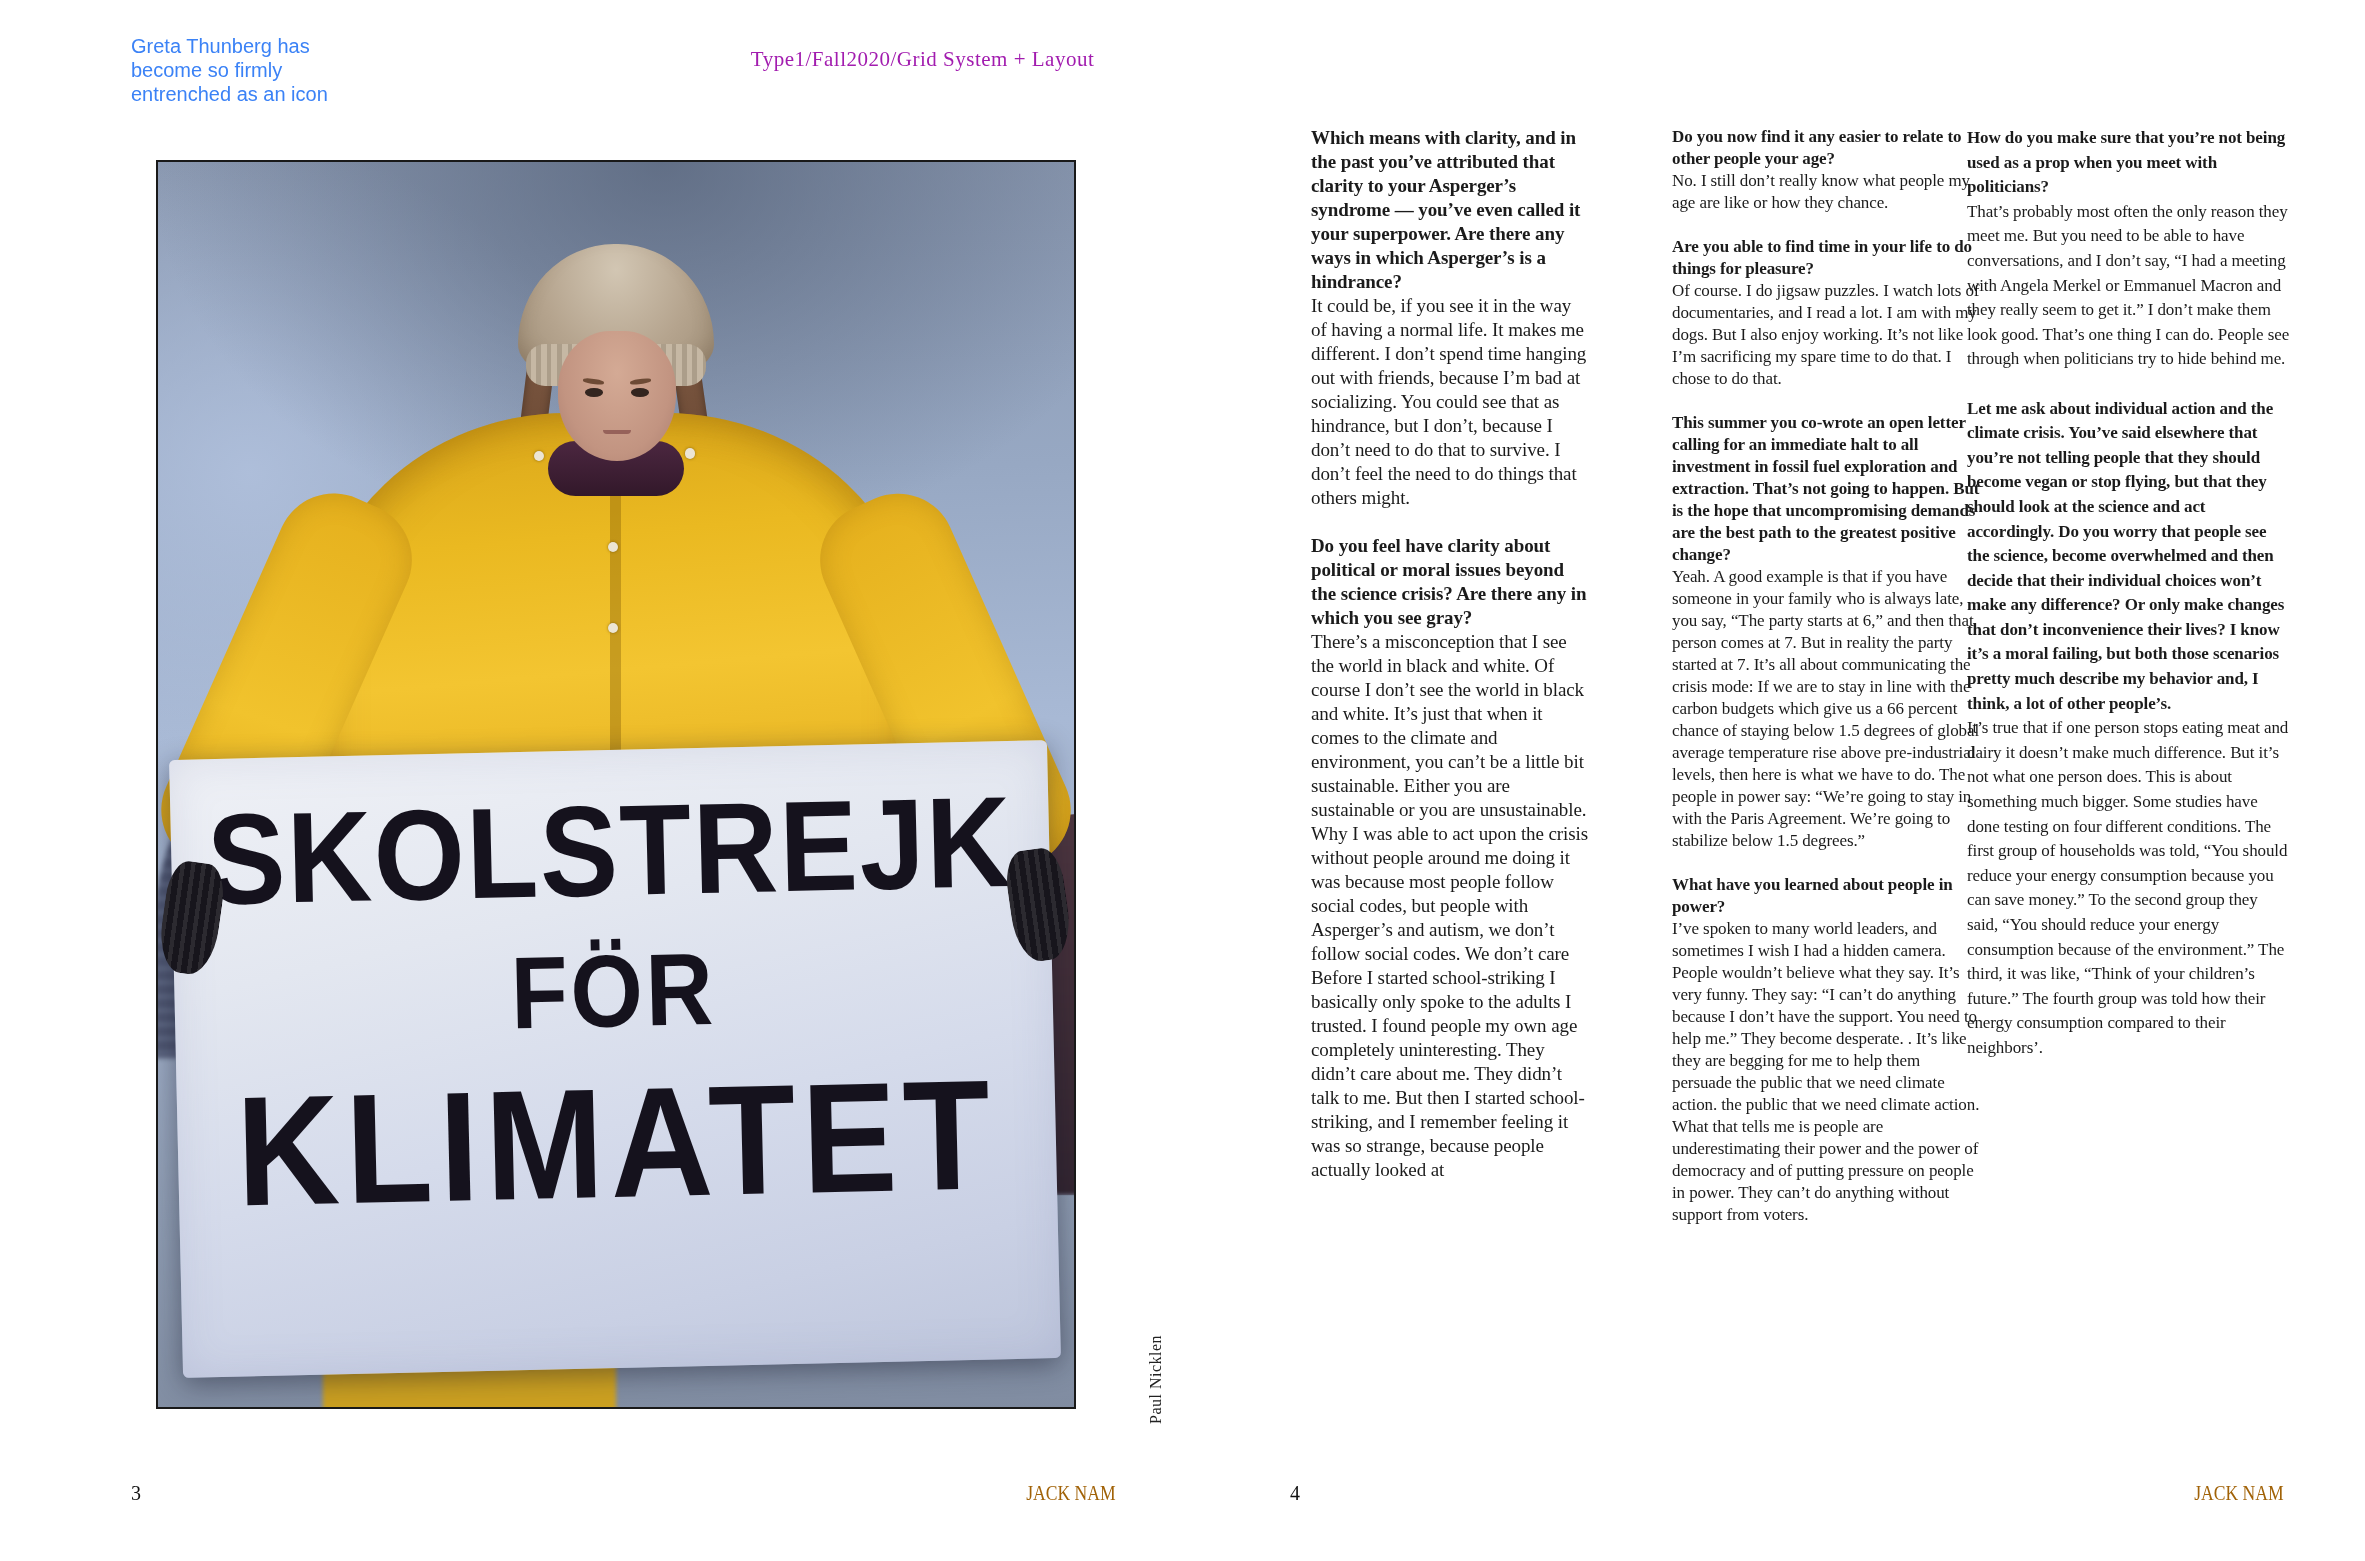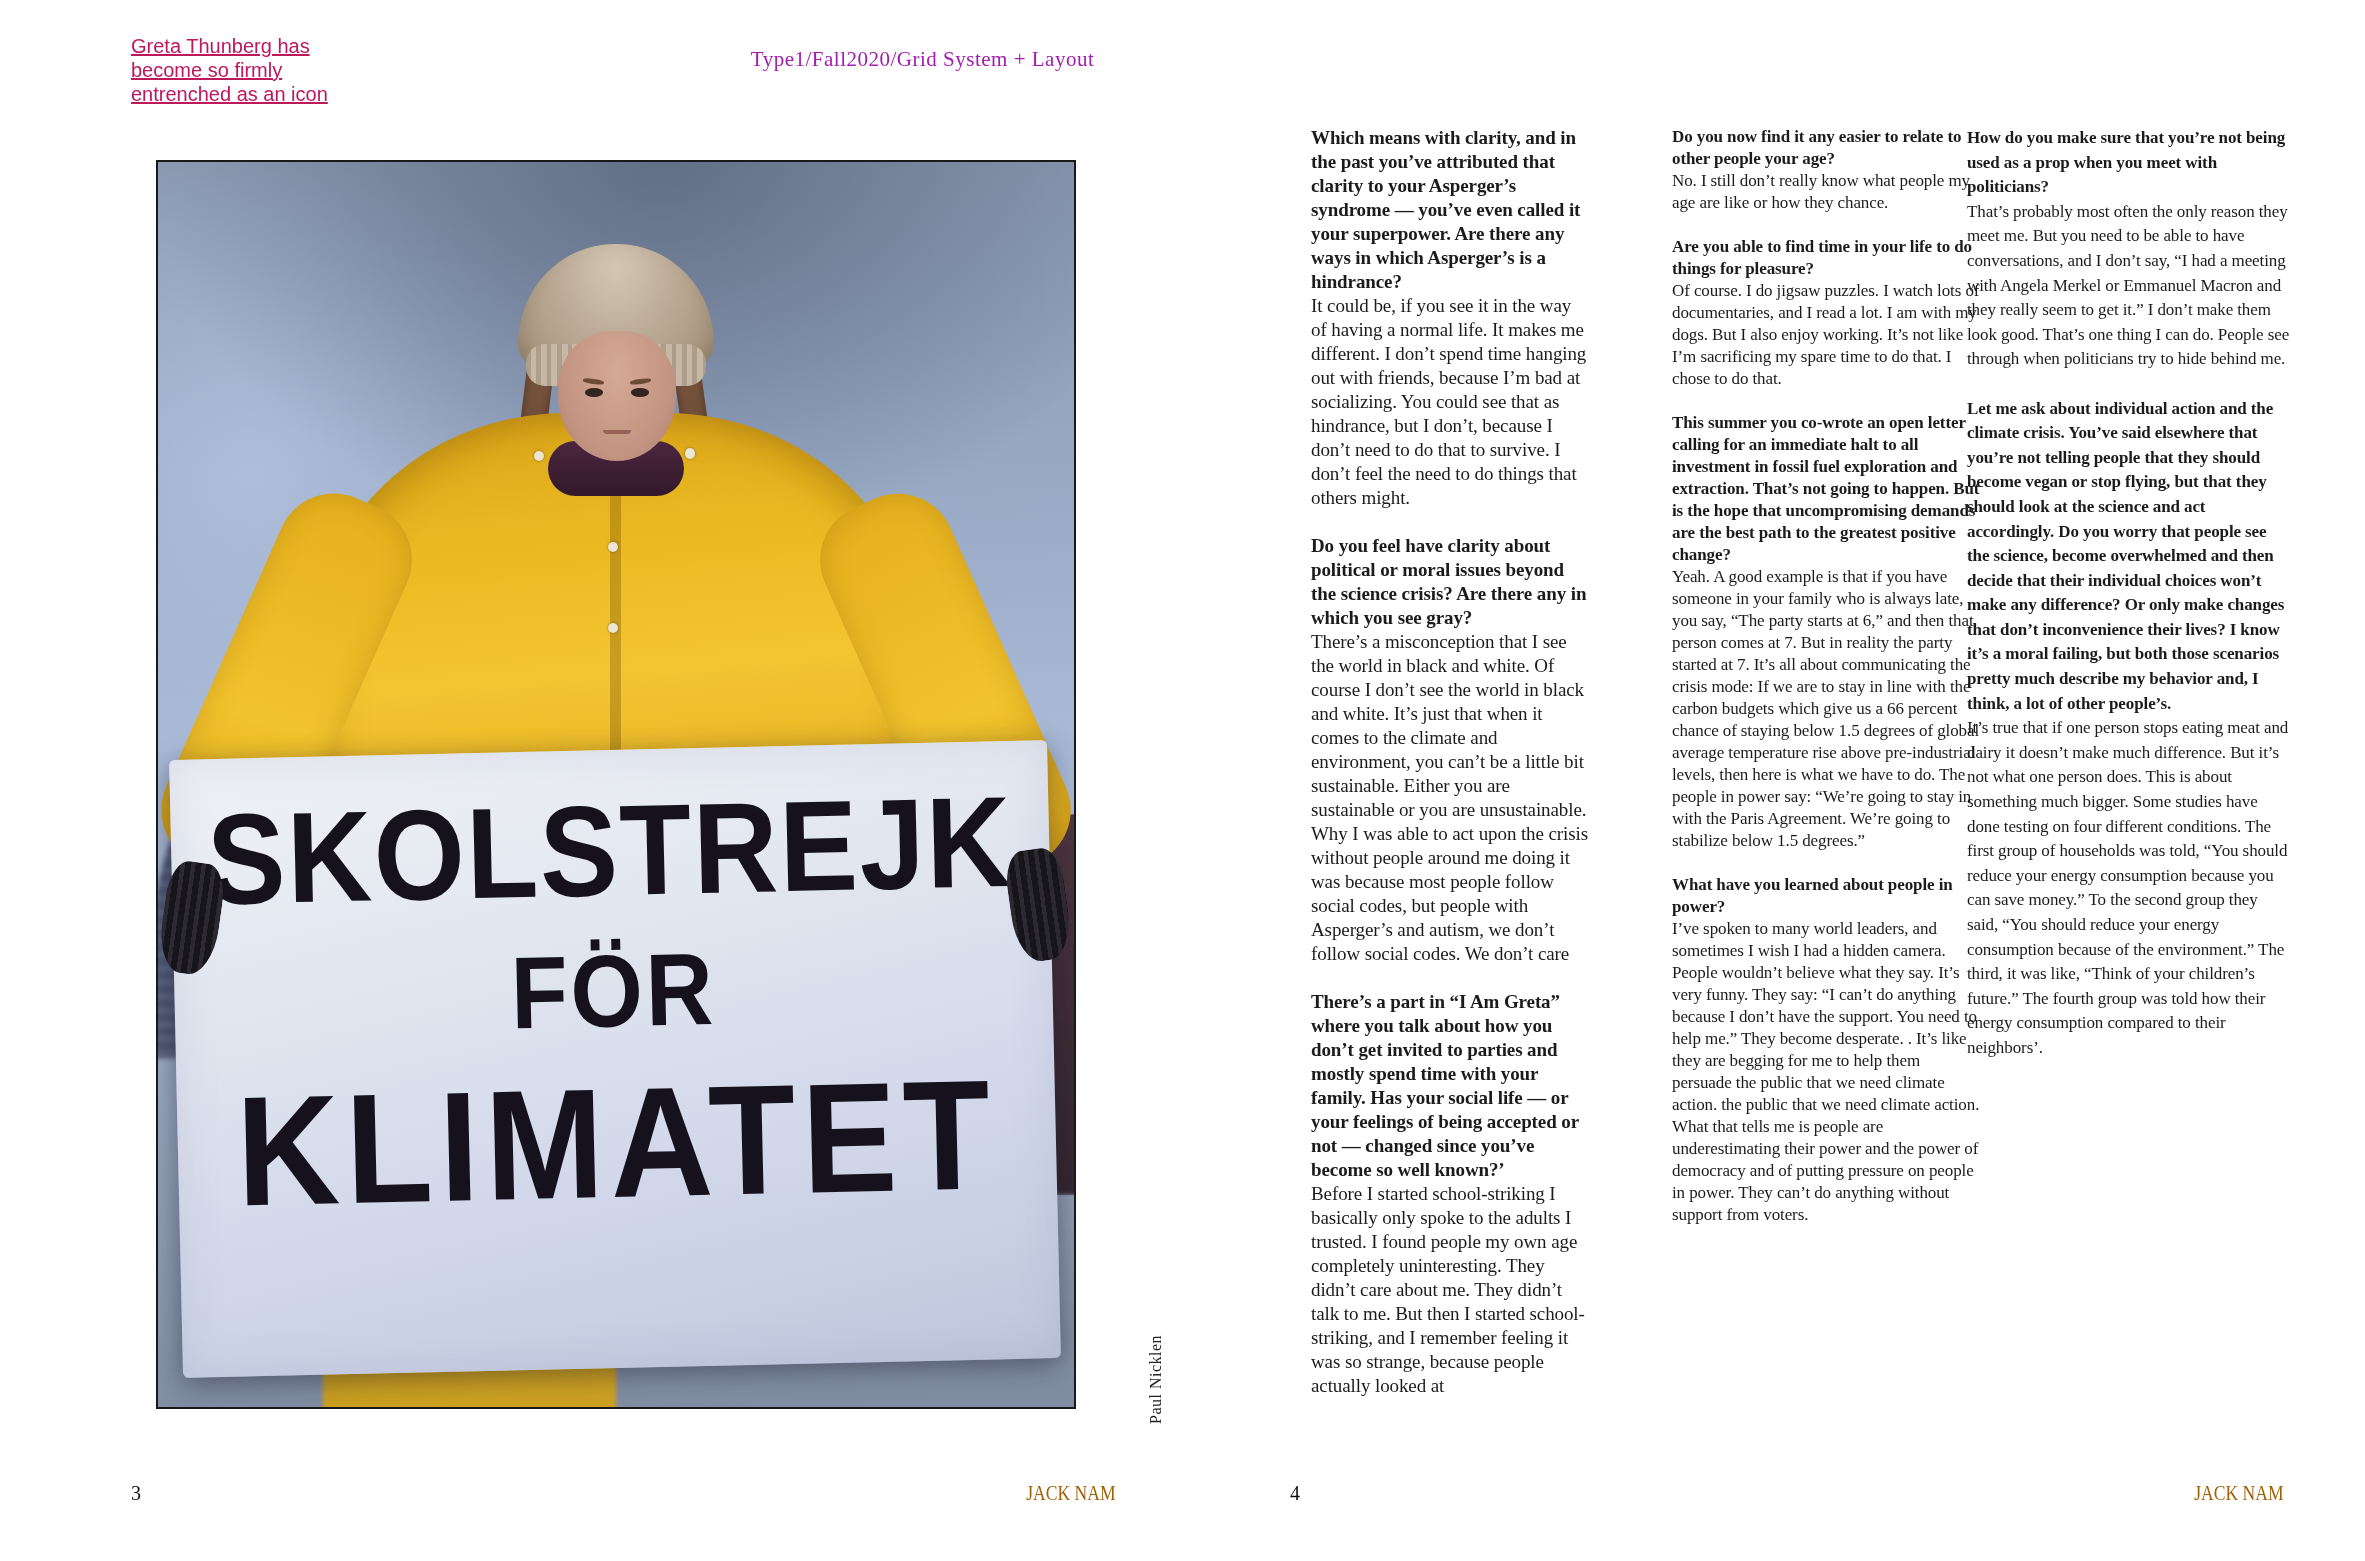--- a/index.html
+++ b/index.html
@@ -2,21 +2,21 @@
 <html style="font-size:7.6px"><head>
 <meta charset="utf-8">
 <style>
   * { margin:0; padding:0; box-sizing:border-box; }
   html,body { width:2413px; height:1561px; background:#ffffff; overflow:hidden;
               font-family:"Liberation Serif", serif; color:#1b1b1b; }
   .spread { position:relative; width:2413px; height:1561px; background:#fff; }
 
   
   .caption { position:absolute; left:131px; top:34px; width:222px;
-             font-family:"Liberation Sans", sans-serif; font-size:20px; line-height:24px; color:#be185d;text-decoration:underline; }
+             font-family:"Liberation Sans", sans-serif; font-size:20px; line-height:24px; color:#3b82f6; }
   .running-head { position:absolute; left:738px; top:47px; width:369px; text-align:center;
                   font-size:21px; letter-spacing:0.5px; color:#a21caf; }
 
   .photo { position:absolute; left:156px; top:160px; width:920px; height:1249px;
            border:2.8px solid #191919; overflow:hidden;
            background:
              radial-gradient(90% 50% at 55% 0%, rgba(84,97,120,.75), rgba(84,97,120,0) 62%),
              radial-gradient(55% 38% at 10% 25%, rgba(178,194,222,.85), rgba(178,194,222,0) 70%),
              linear-gradient(178deg,#8a98b0 0%,#97a8c3 26%,#a8b9d5 46%,#a2b1cb 62%,#8f9db3 82%,#808ca1 100%); }
   .photo * { position:absolute; }
@@ -178,21 +178,20 @@
       <span>JACK NAM</span>
     </div>
   </section>
 
   <section>
     <div class="col col-1">
         <p class="q">Which means with clarity, and in the past you’ve attributed that clarity to your Asperger’s syndrome — you’ve even called it your superpower. Are there any ways in which Asperger’s is a hindrance?</p>
         <p class="a">It could be, if you see it in the way of having a normal life. It makes me different. I don’t spend time hanging out with friends, because I’m bad at socializing. You could see that as hindrance, but I don’t, because I don’t need to do that to survive. I don’t feel the need to do things that others might.</p>
         <p class="q">Do you feel have clarity about political or moral issues beyond the science crisis? Are there any in which you see gray?</p>
         <p class="a">There’s a misconception that I see the world in black and white. Of course I don’t see the world in black and white. It’s just that when it comes to the climate and environment, you can’t be a little bit sustainable. Either you are sustainable or you are unsustainable. Why I was able to act upon the crisis without people around me doing it was because most people follow social codes, but people with Asperger’s and autism, we don’t follow social codes. We don’t care</p>
-        <p class="q">There’s a part in “I Am Greta” where you talk about how you don’t get invited to parties and mostly spend time with your family. Has your social life — or your feelings of being accepted or not — changed since you’ve become so well known?’</p>
         <p class="a">Before I started school-striking I basically only spoke to the adults I trusted. I found people my own age completely uninteresting. They didn’t care about me. They didn’t talk to me. But then I started school-striking, and I remember feeling it was so strange, because people actually looked at</p>
       </div>
     <div class="col col-2">
         <p class="q">Do you now find it any easier to relate to other people your age?</p>
         <p class="a">No. I still don’t really know what people my age are like or how they chance.</p>
         <p class="q">Are you able to find time in your life to do things for pleasure?</p>
         <p class="a">Of course. I do jigsaw puzzles. I watch lots of documentaries, and I read a lot. I am with my dogs. But I also enjoy working. It’s not like I’m sacrificing my spare time to do that. I chose to do that.</p>
         <p class="q">This summer you co-wrote an open letter calling for an immediate halt to all investment in fossil fuel exploration and extraction. That’s not going to happen. But is the hope that uncompromising demands are the best path to the greatest positive change?</p>
         <p class="a">Yeah. A good example is that if you have someone in your family who is always late, you say, “The party starts at 6,” and then that person comes at 7. But in reality the party started at 7. It’s all about communicating the crisis mode: If we are to stay in line with the carbon budgets which give us a 66 percent chance of staying below 1.5 degrees of global average temperature rise above pre-industrial levels, then here is what we have to do. The people in power say: “We’re going to stay in with the Paris Agreement. We’re going to stabilize below 1.5 degrees.”</p>
         <p class="q">What have you learned about people in power?</p>

